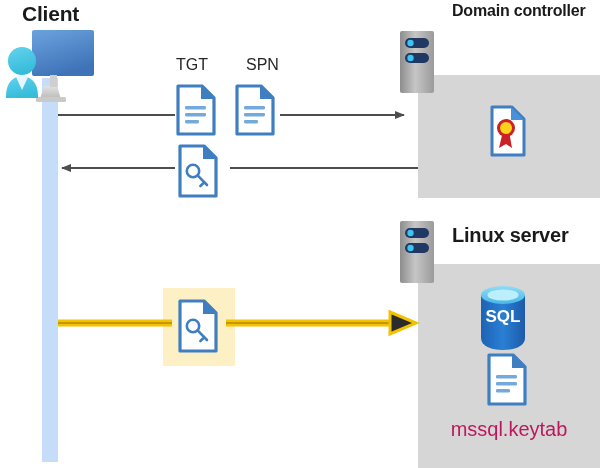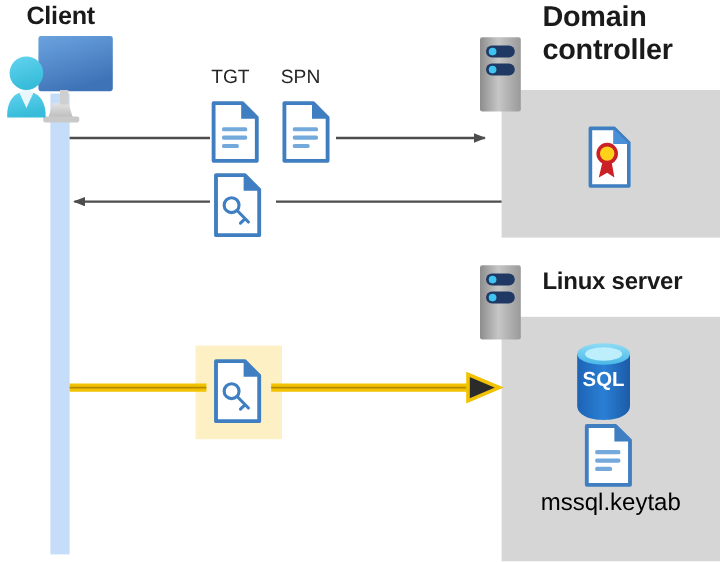--- a/index.html
+++ b/index.html
@@ -14,30 +14,30 @@
   .abs{position:absolute;}
 
   
   .title-bold{
     font-weight:bold;
     color:#1a1a1a;
     letter-spacing:-0.2px;
     line-height:1.12;
   }
   #client-label{left:22px;top:2px;font-size:21px;}
-  #dc-label{left:452px;top:2px;font-size:24px;width:140px;}
+  #dc-label{left:452px;top:2px;font-size:16px;width:140px;}
   #linux-label{left:452px;top:224px;font-size:20px;width:150px;}
   .doc-label{
     font-size:16px;color:#262626;font-weight:400;
   }
   #tgt-label{left:176px;top:56px;}
-  #spn-label{left:234px;top:56px;}
+  #spn-label{left:246px;top:56px;}
   #keytab-label{
-    left:418px;top:408px;width:182px;text-align:center;
-    font-size:20px;color:#000000;
+    left:418px;top:418px;width:182px;text-align:center;
+    font-size:20px;color:#be185d;
   }
 
   
   .gray-panel{background:#d6d6d6;}
   #dc-panel{left:418px;top:75px;width:182px;height:123px;}
   #linux-panel{left:418px;top:264px;width:182px;height:204px;}
 
   
   #lifeline{left:42px;top:78px;width:16px;height:384px;background:#c5ddf9;}
 

